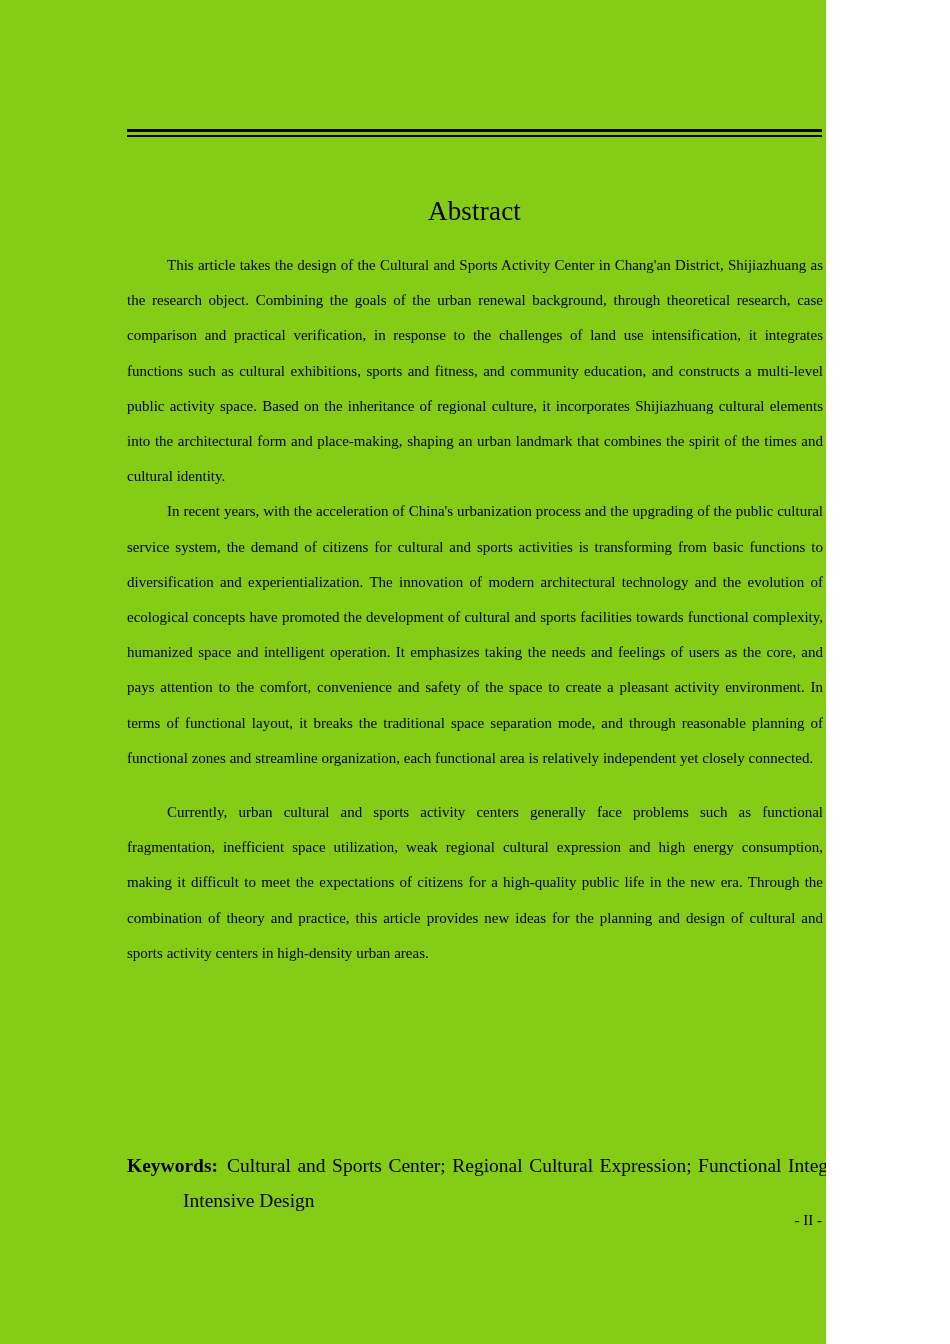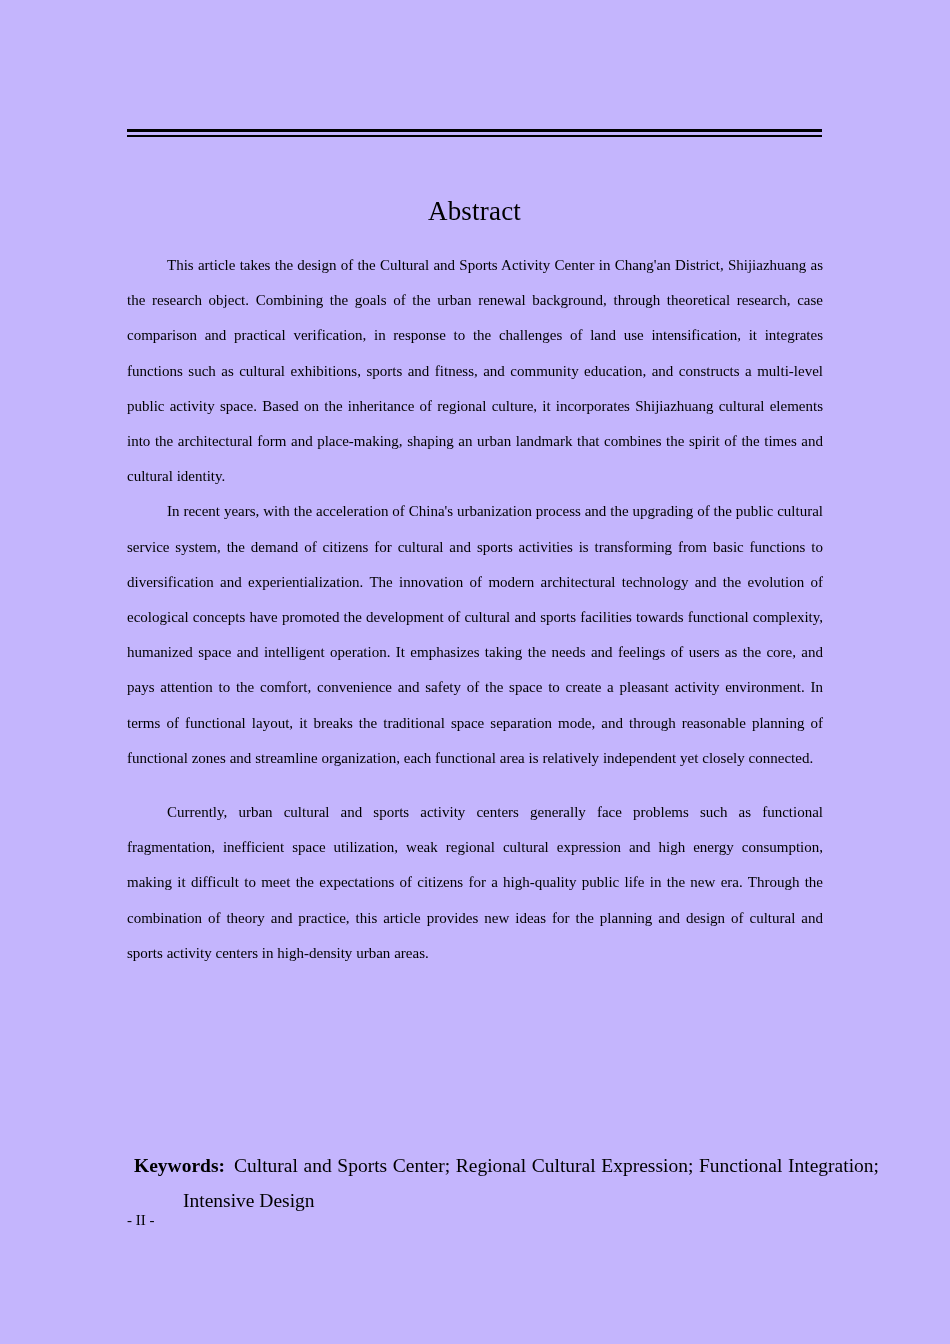--- a/index.html
+++ b/index.html
@@ -6,23 +6,23 @@
     margin: 0;
     padding: 0;
     background: #ffffff;
   }
   body {
     font-family: "Liberation Serif", "DejaVu Serif", serif;
     color: #000000;
   }
   .page {
     position: relative;
-    width: 950px;
+    width: 826px;
     height: 1344px;
-    background: #c4b5fd;
+    background: #84cc16;
     overflow: hidden;
     box-sizing: border-box;
   }
   
   .header-rule {
     position: absolute;
     left: 127px;
     top: 129px;
     width: 695px;
     height: 9px;
@@ -80,32 +80,31 @@
     width: 696px;
     font-size: 19.5px;
     line-height: 35.2px;
     text-align: justify;
     text-justify: inter-word;
     padding-left: 56px;
     text-indent: -56px;
   }
   .keywords .kw-label {
     font-weight: bold;
-    margin-left: 7px;
   }
   .keywords .kw-gap {
     display: inline-block;
     width: 9px;
   }
   .footer {
     position: absolute;
     left: 127px;
     top: 1210px;
     width: 695px;
-    text-align: left;
+    text-align: right;
     font-size: 15px;
     line-height: 20px;
   }
 </style>
 </head>
 <body>
 
 <div class="page">
 
   <div class="header-rule">

